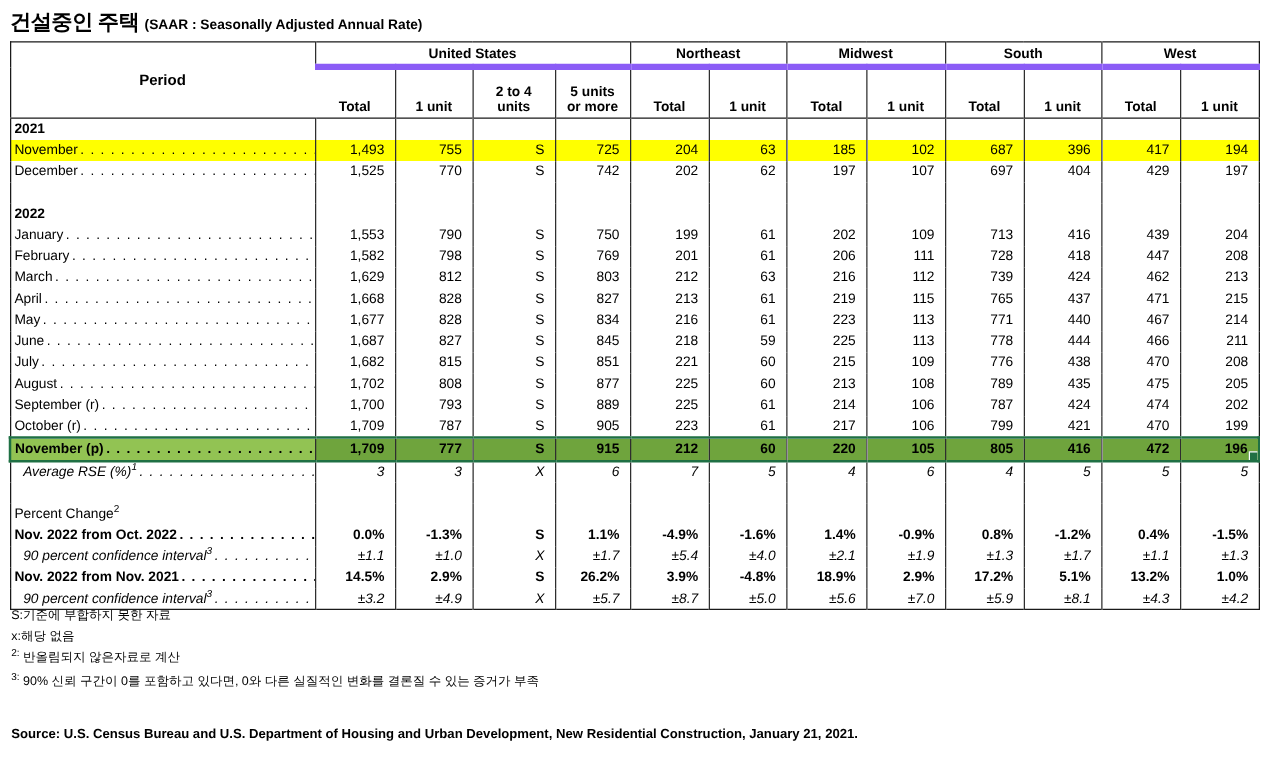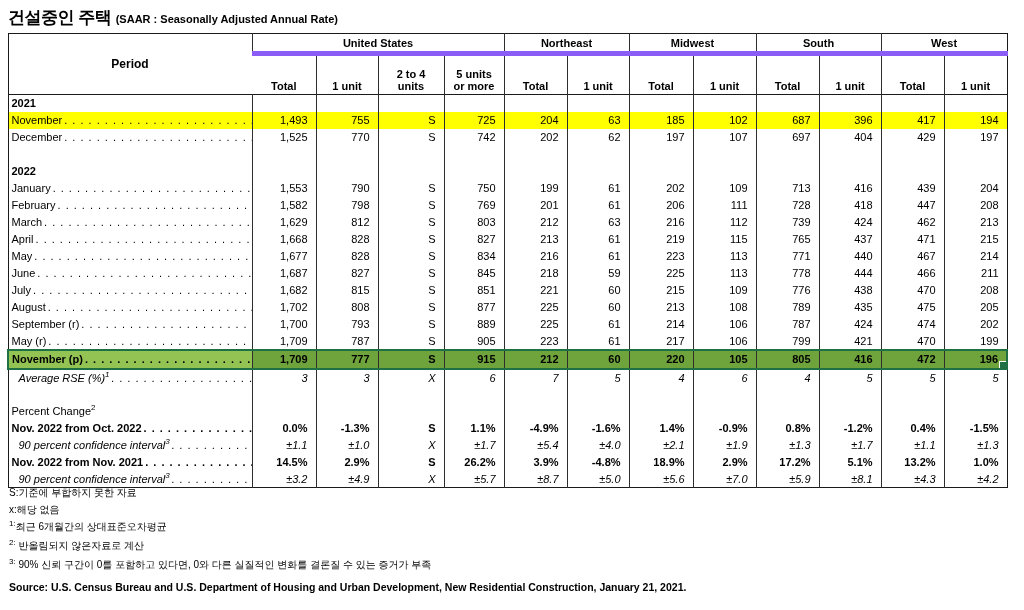--- a/index.html
+++ b/index.html
@@ -366,21 +366,21 @@
             <td class="num">214</td>
             <td class="num">106</td>
             <td class="num">787</td>
             <td class="num">424</td>
             <td class="num">474</td>
             <td class="num">202</td>
           </tr>
           <tr class="data">
             <td class="lblcell">
               <span class="lbl-flex">
-                <span class="lbl-text">May (r)</span>
+                <span class="lbl-text">October (r)</span>
                 <span class="dots">. . . . . . . . . . . . . . . . . . . . . . . . . . . . . . . . . . . . . . . . . . . . . . . . . . . . . . . . . . . . . . . . . . . . . . . . . . . . . . . . . . . . . . . . . .</span>
               </span>
             </td>
             <td class="num">1,709</td>
             <td class="num">787</td>
             <td class="num">S</td>
             <td class="num">905</td>
             <td class="num">223</td>
             <td class="num">61</td>
             <td class="num">217</td>
@@ -544,18 +544,17 @@
             <td class="num">±4.3</td>
             <td class="num">±4.2</td>
           </tr>
         </tbody>
     </table>
   </div>
 
   <div class="footnotes">
       <div class="fn">S:기준에 부합하지 못한 자료</div>
       <div class="fn">x:해당 없음</div>
-      <div class="fn supline"><sup>1:</sup>최근 6개월간의 상대표준오차평균</div>
       <div class="fn supline"><sup>2:</sup> 반올림되지 않은자료로 계산</div>
       <div class="fn supline"><sup>3:</sup> 90% 신뢰 구간이 0를 포함하고 있다면, 0와 다른 실질적인 변화를 결론질 수 있는 증거가 부족</div>
     </div>
   <div class="source">Source: U.S. Census Bureau and U.S. Department of Housing and Urban Development, New Residential Construction, January 21, 2021.</div>
 </div>
 
 </body></html>

